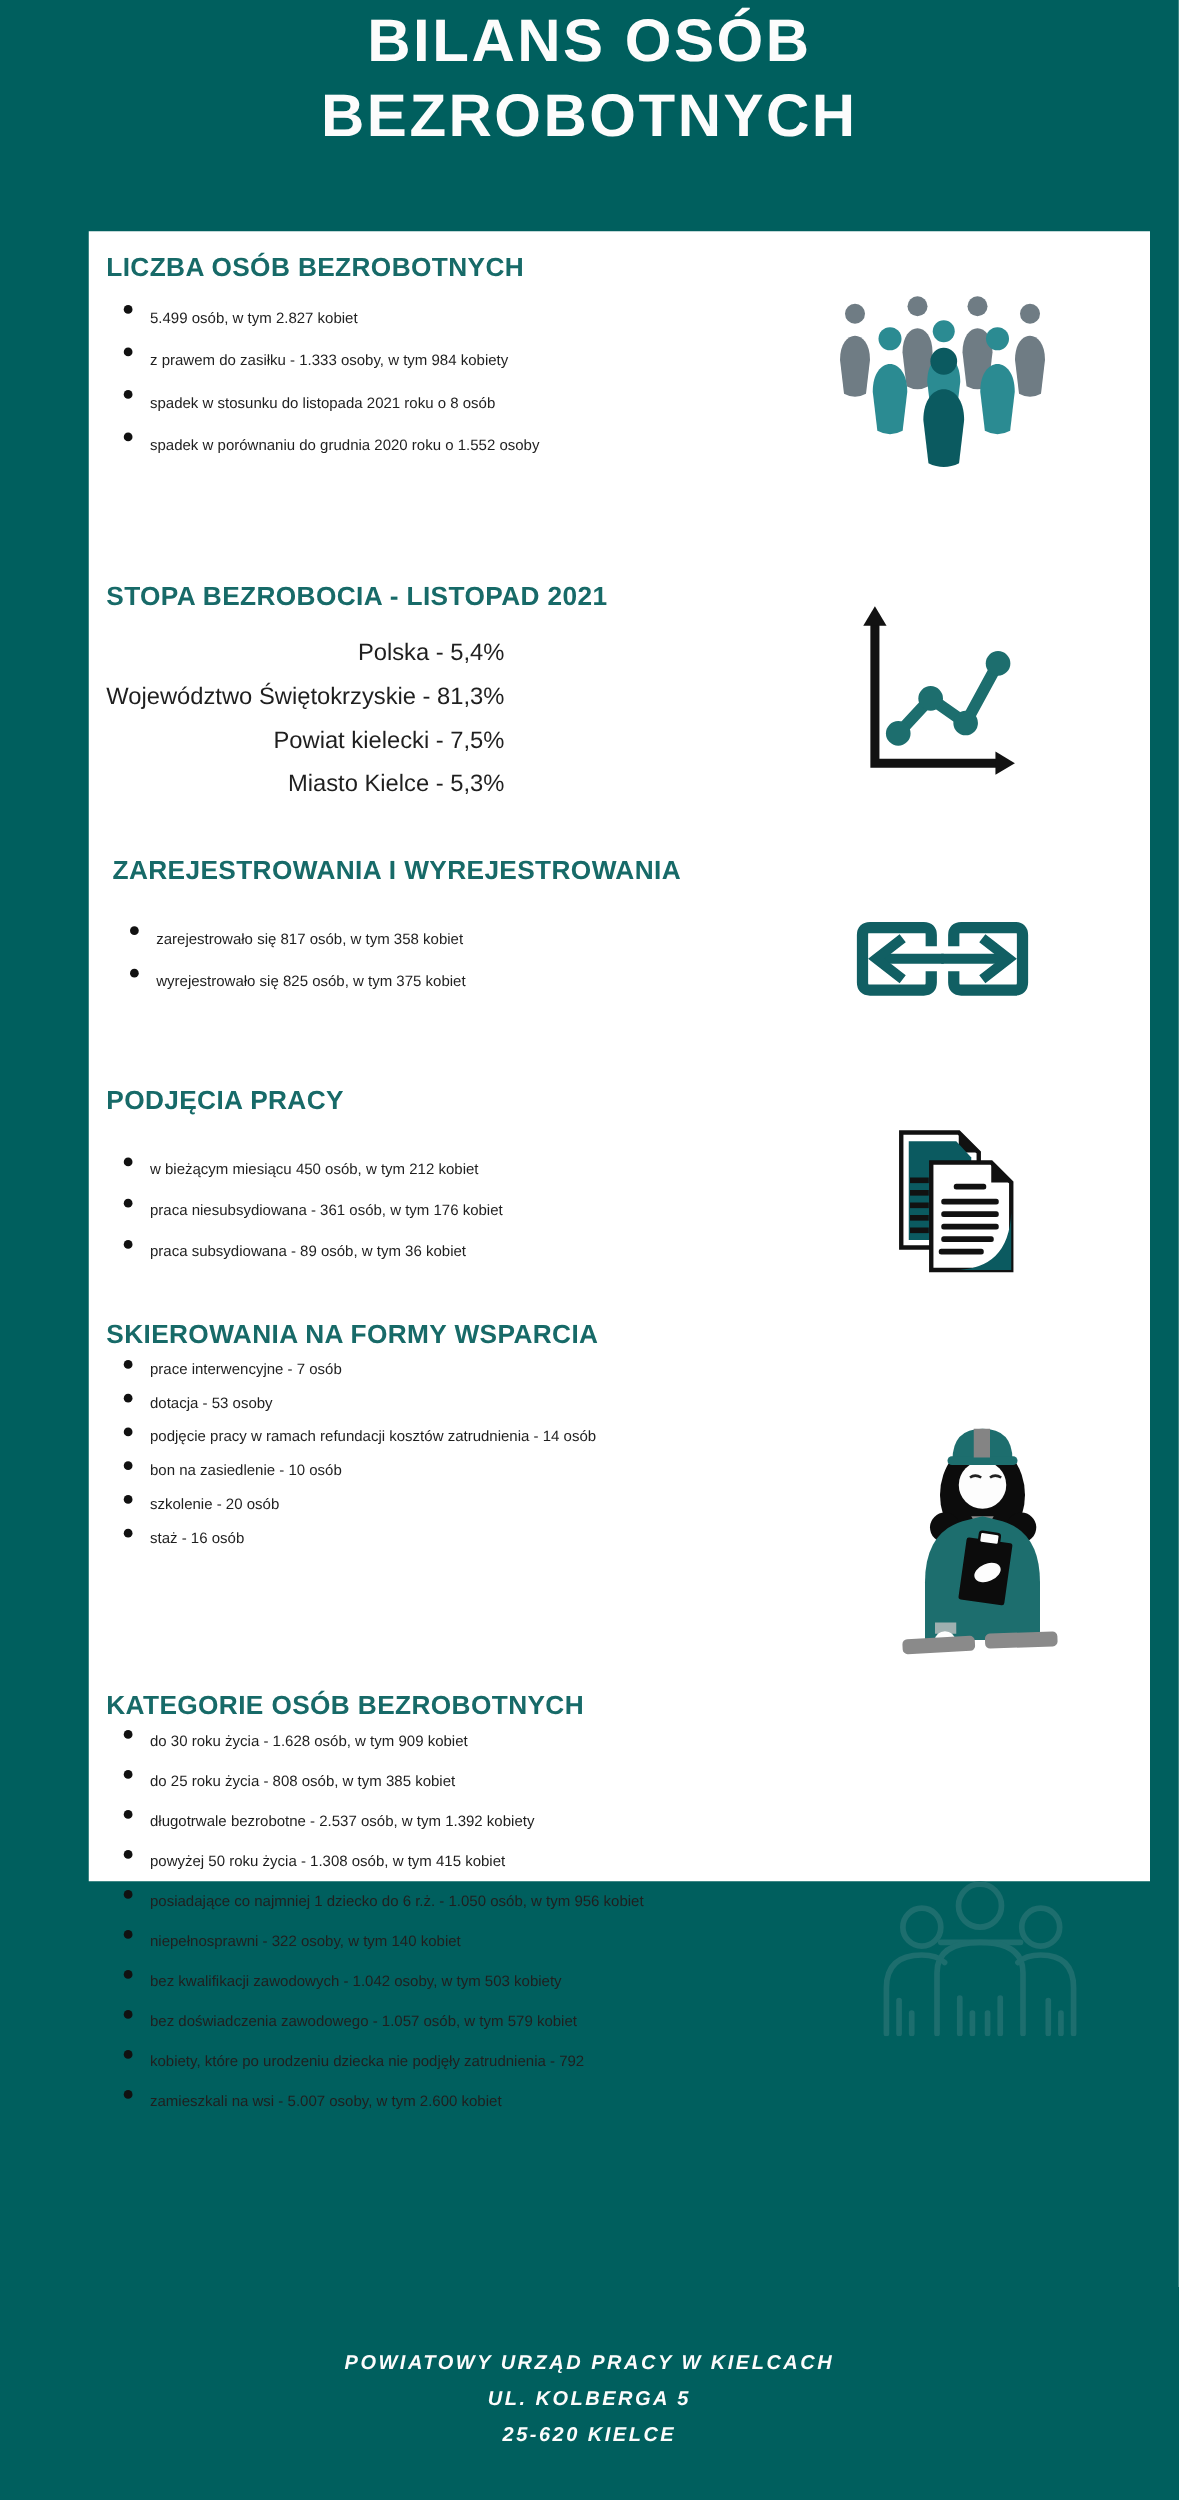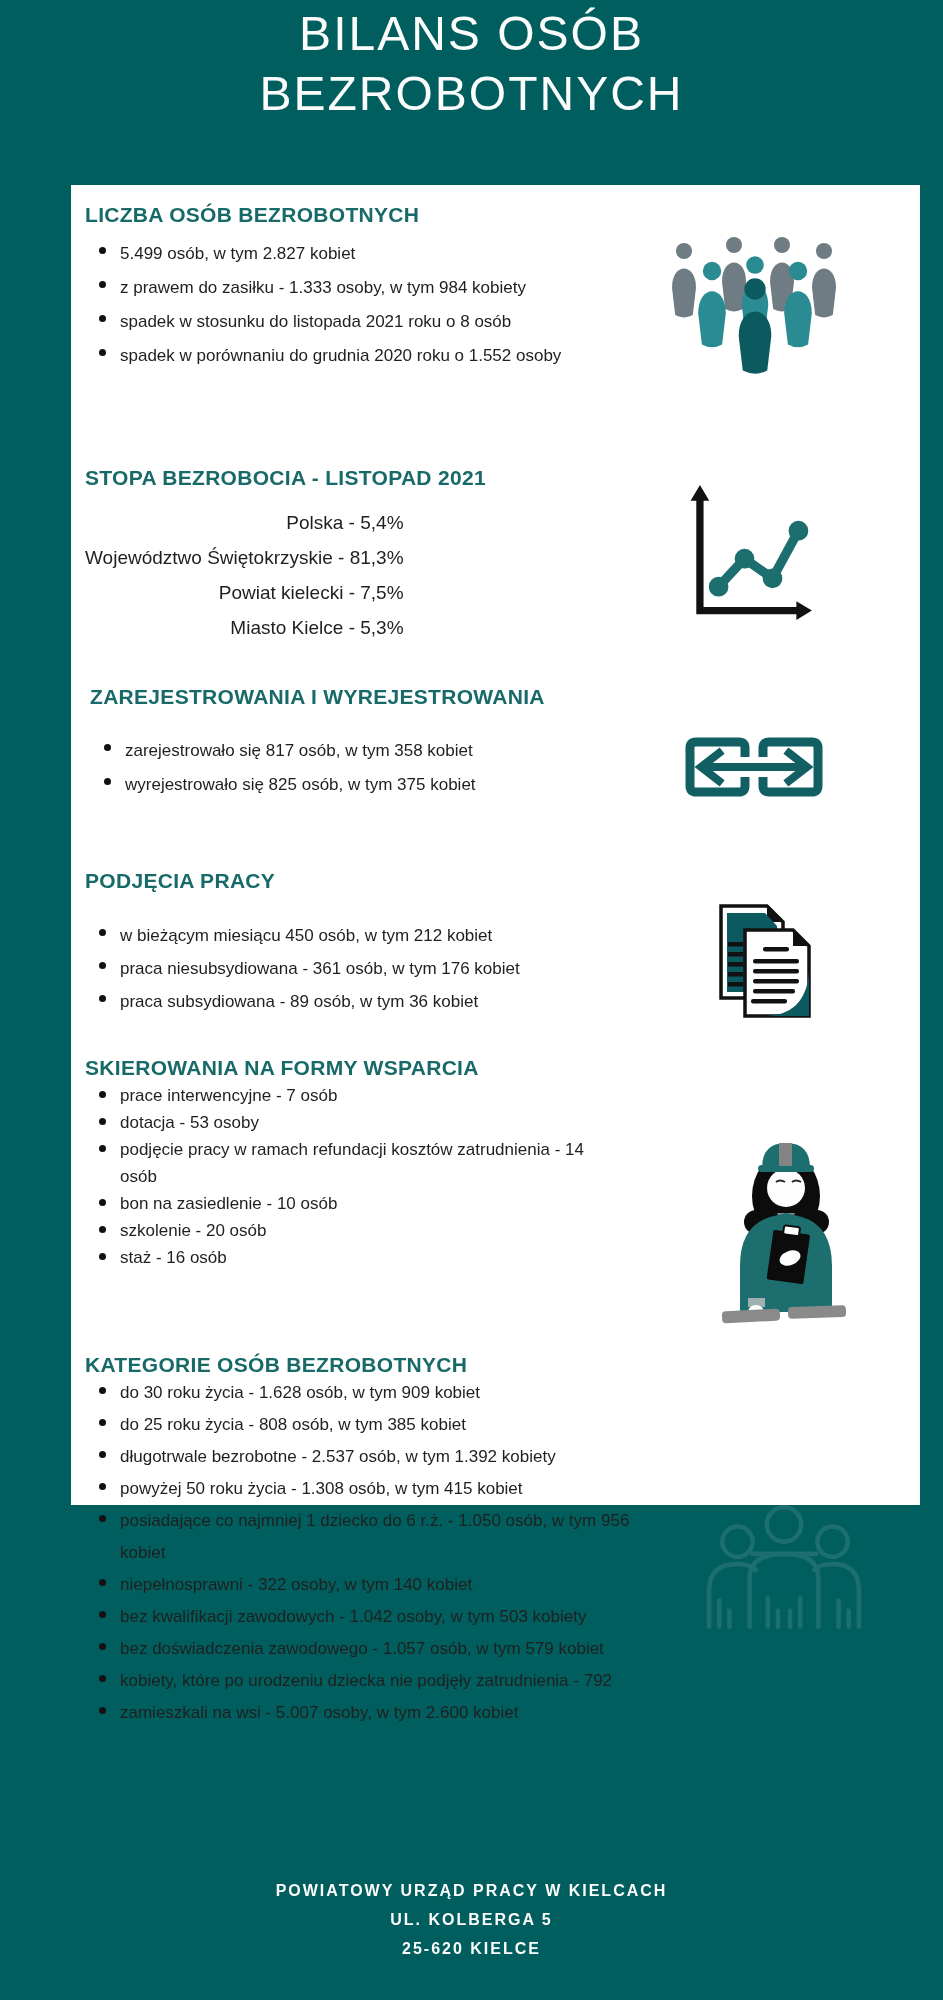--- a/index.html
+++ b/index.html
@@ -4,38 +4,38 @@
 <style>
   html,body{margin:0;padding:0;}
   body{
     width:943px;height:2000px;position:relative;
     background:#005f5e;
     font-family:"Liberation Sans",sans-serif;
     overflow:hidden;
   }
   .title{
     position:absolute;top:4px;left:0;width:100%;
-    text-align:center;color:#fcfcfc;font-weight:normal;
+    text-align:center;color:#fcfcfc;font-weight:bold;
     font-size:48px;line-height:60px;letter-spacing:2px;
   }
   .subtitle{
     position:absolute;top:150px;left:0;width:100%;
     text-align:center;color:#fcfcfc;font-weight:bold;
     font-size:19px;letter-spacing:4px;margin-top:48px;
   }
   .card{
     position:absolute;left:71px;top:185px;width:849px;height:1320px;
     background:#ffffff;
   }
   .sec-h{
     position:absolute;color:#176a68;font-weight:bold;
     font-size:21px;letter-spacing:.3px;white-space:nowrap;
   }
   .sec-list{
-    position:absolute;color:#1f1f1f;font-size:17px;
+    position:absolute;color:#1f1f1f;font-size:12px;
     list-style:none;margin:0;padding:0;
   }
   .sec-list li{position:relative;padding-left:28px;}
   .sec-list li::before{
     content:"";position:absolute;left:7px;top:.58em;
     width:7px;height:7px;border-radius:50%;background:#111;
   }
   .plain-list{list-style:none;}
   .plain-list li{padding-left:0;text-align:right;}
   .plain-list li::before{display:none;}
@@ -56,21 +56,21 @@
   .s5l{left:21px;top:1192px;width:560px;line-height:32px}
   .icon1{left:583px;top:42px}
   .icon2{left:603px;top:298px}
   .icon3{left:612px;top:550px}
   .icon4{left:640px;top:716px}
   .icon5{left:645px;top:930px}
   .icon6{left:626px;top:1316px}
   .footer{
     position:absolute;top:1876px;left:0;width:100%;
     text-align:center;color:#fcfcfc;font-weight:bold;
-    font-size:16px;letter-spacing:2px;line-height:29px;
+    font-size:16px;letter-spacing:2px;line-height:29px;font-style:italic;
   }
 </style>
 </head>
 <body>
 
 <div class="title">
   <div>BILANS OSÓB</div>
   <div>BEZROBOTNYCH</div>
 </div>
 <div class="subtitle">STAN NA DZIEŃ 31.12.2021 ROKU</div>

